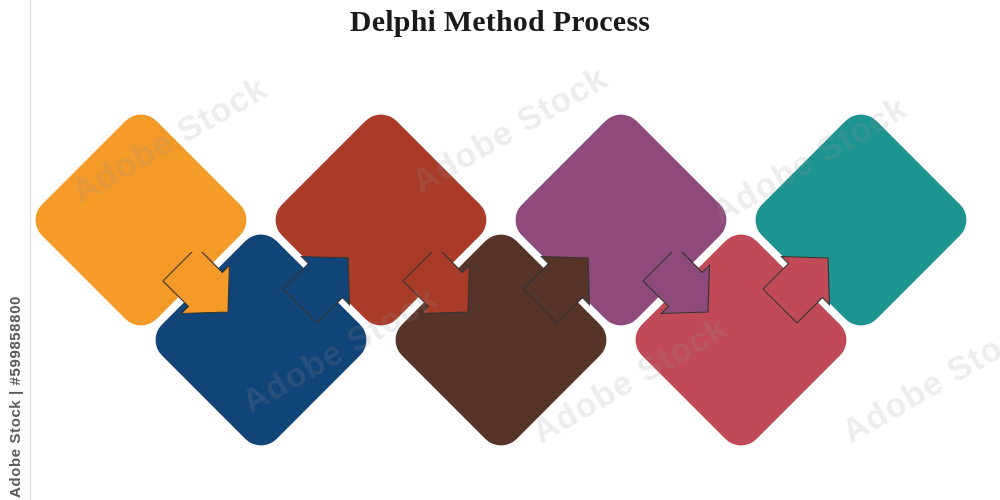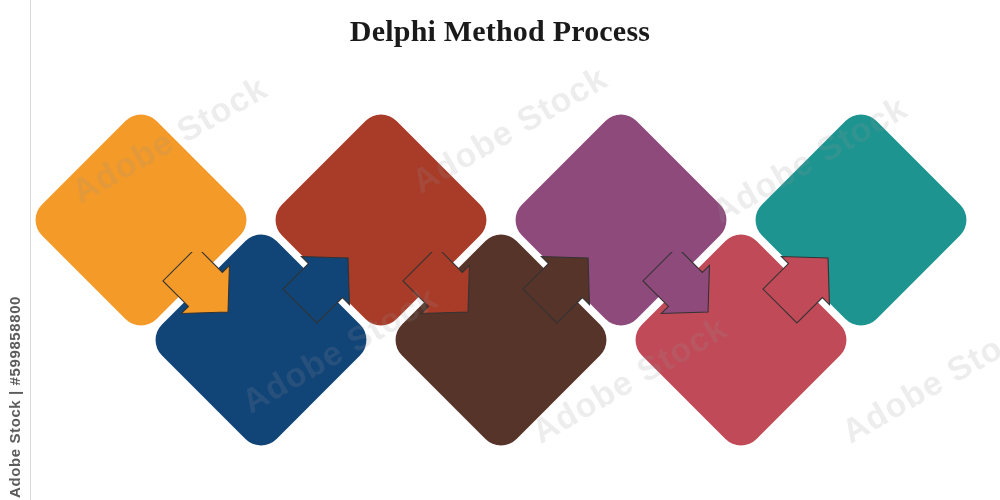--- a/index.html
+++ b/index.html
@@ -8,21 +8,21 @@
     background:#ffffff;
     font-family:"Liberation Sans", sans-serif;
     overflow:hidden;
     position:relative;
   }
   #stage { position:absolute; inset:0; }
 
   
   .title {
     position:absolute;
-    top:14px; left:0; width:1000px;
+    top:4px; left:0; width:1000px;
     text-align:center;
     font-family:"Liberation Serif", serif;
     font-size:30px;
     font-weight:bold;
     color:#1a1a1a;
     letter-spacing:0.2px;
     z-index:8;
   }
 
   

